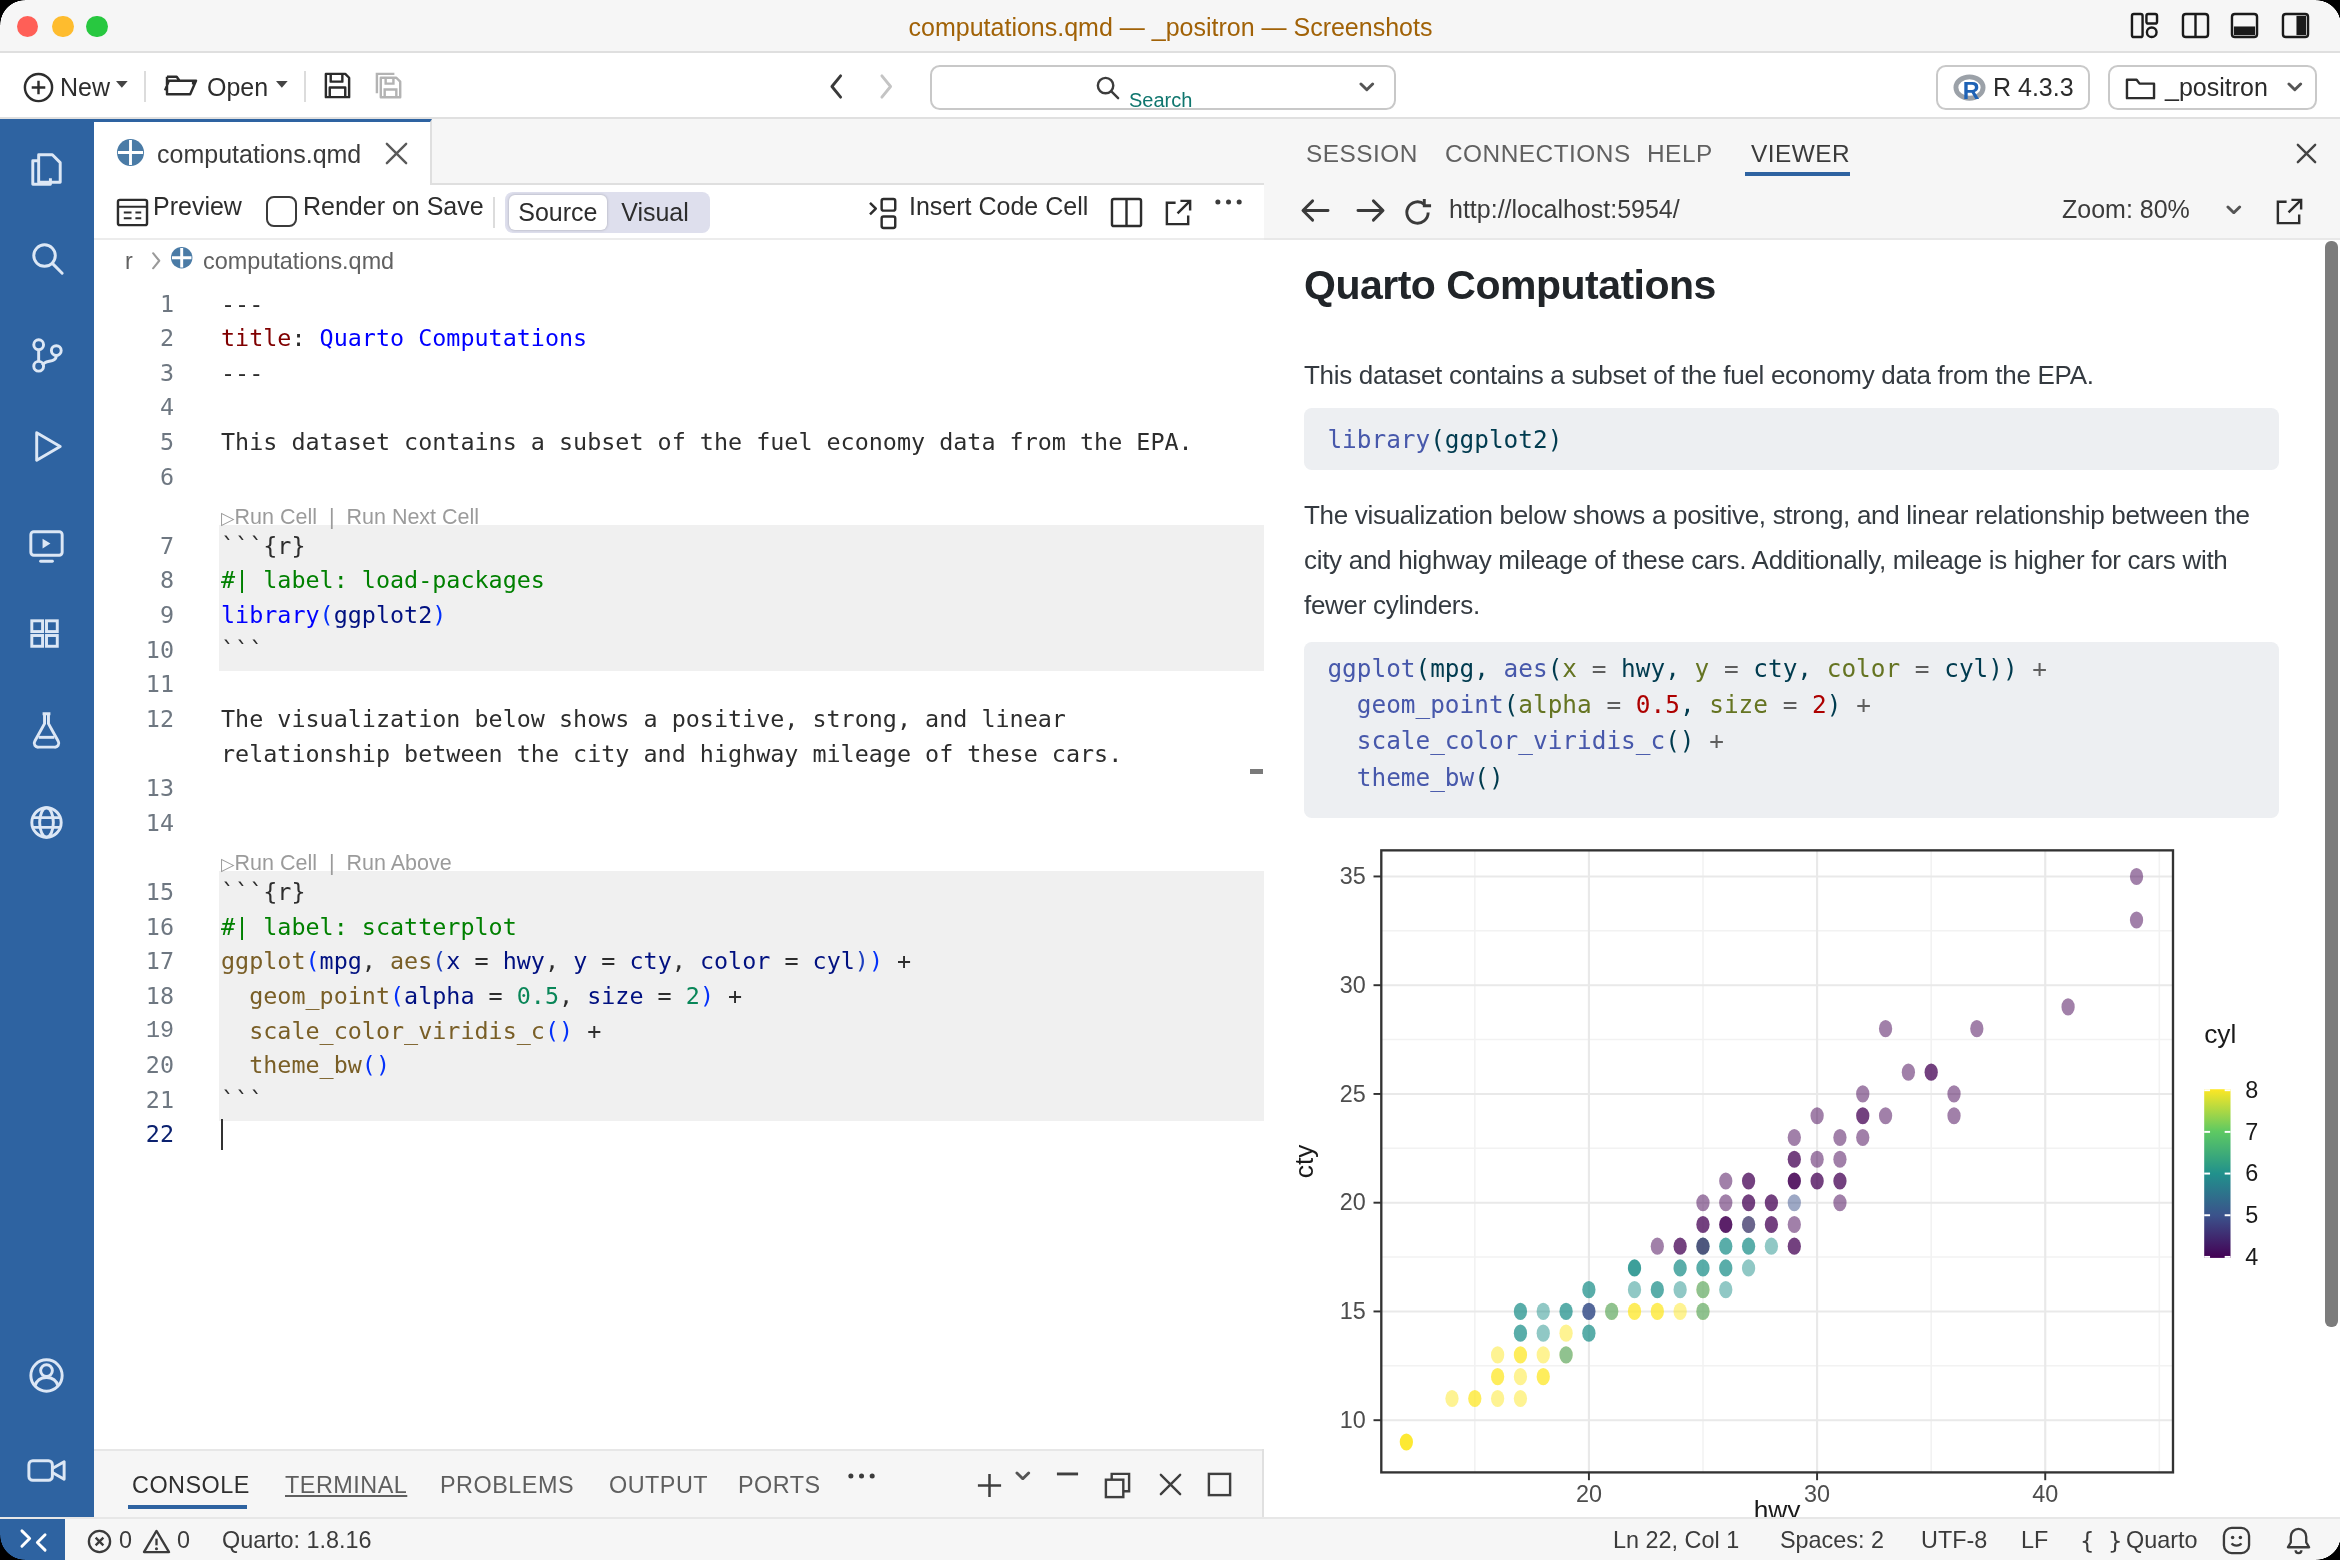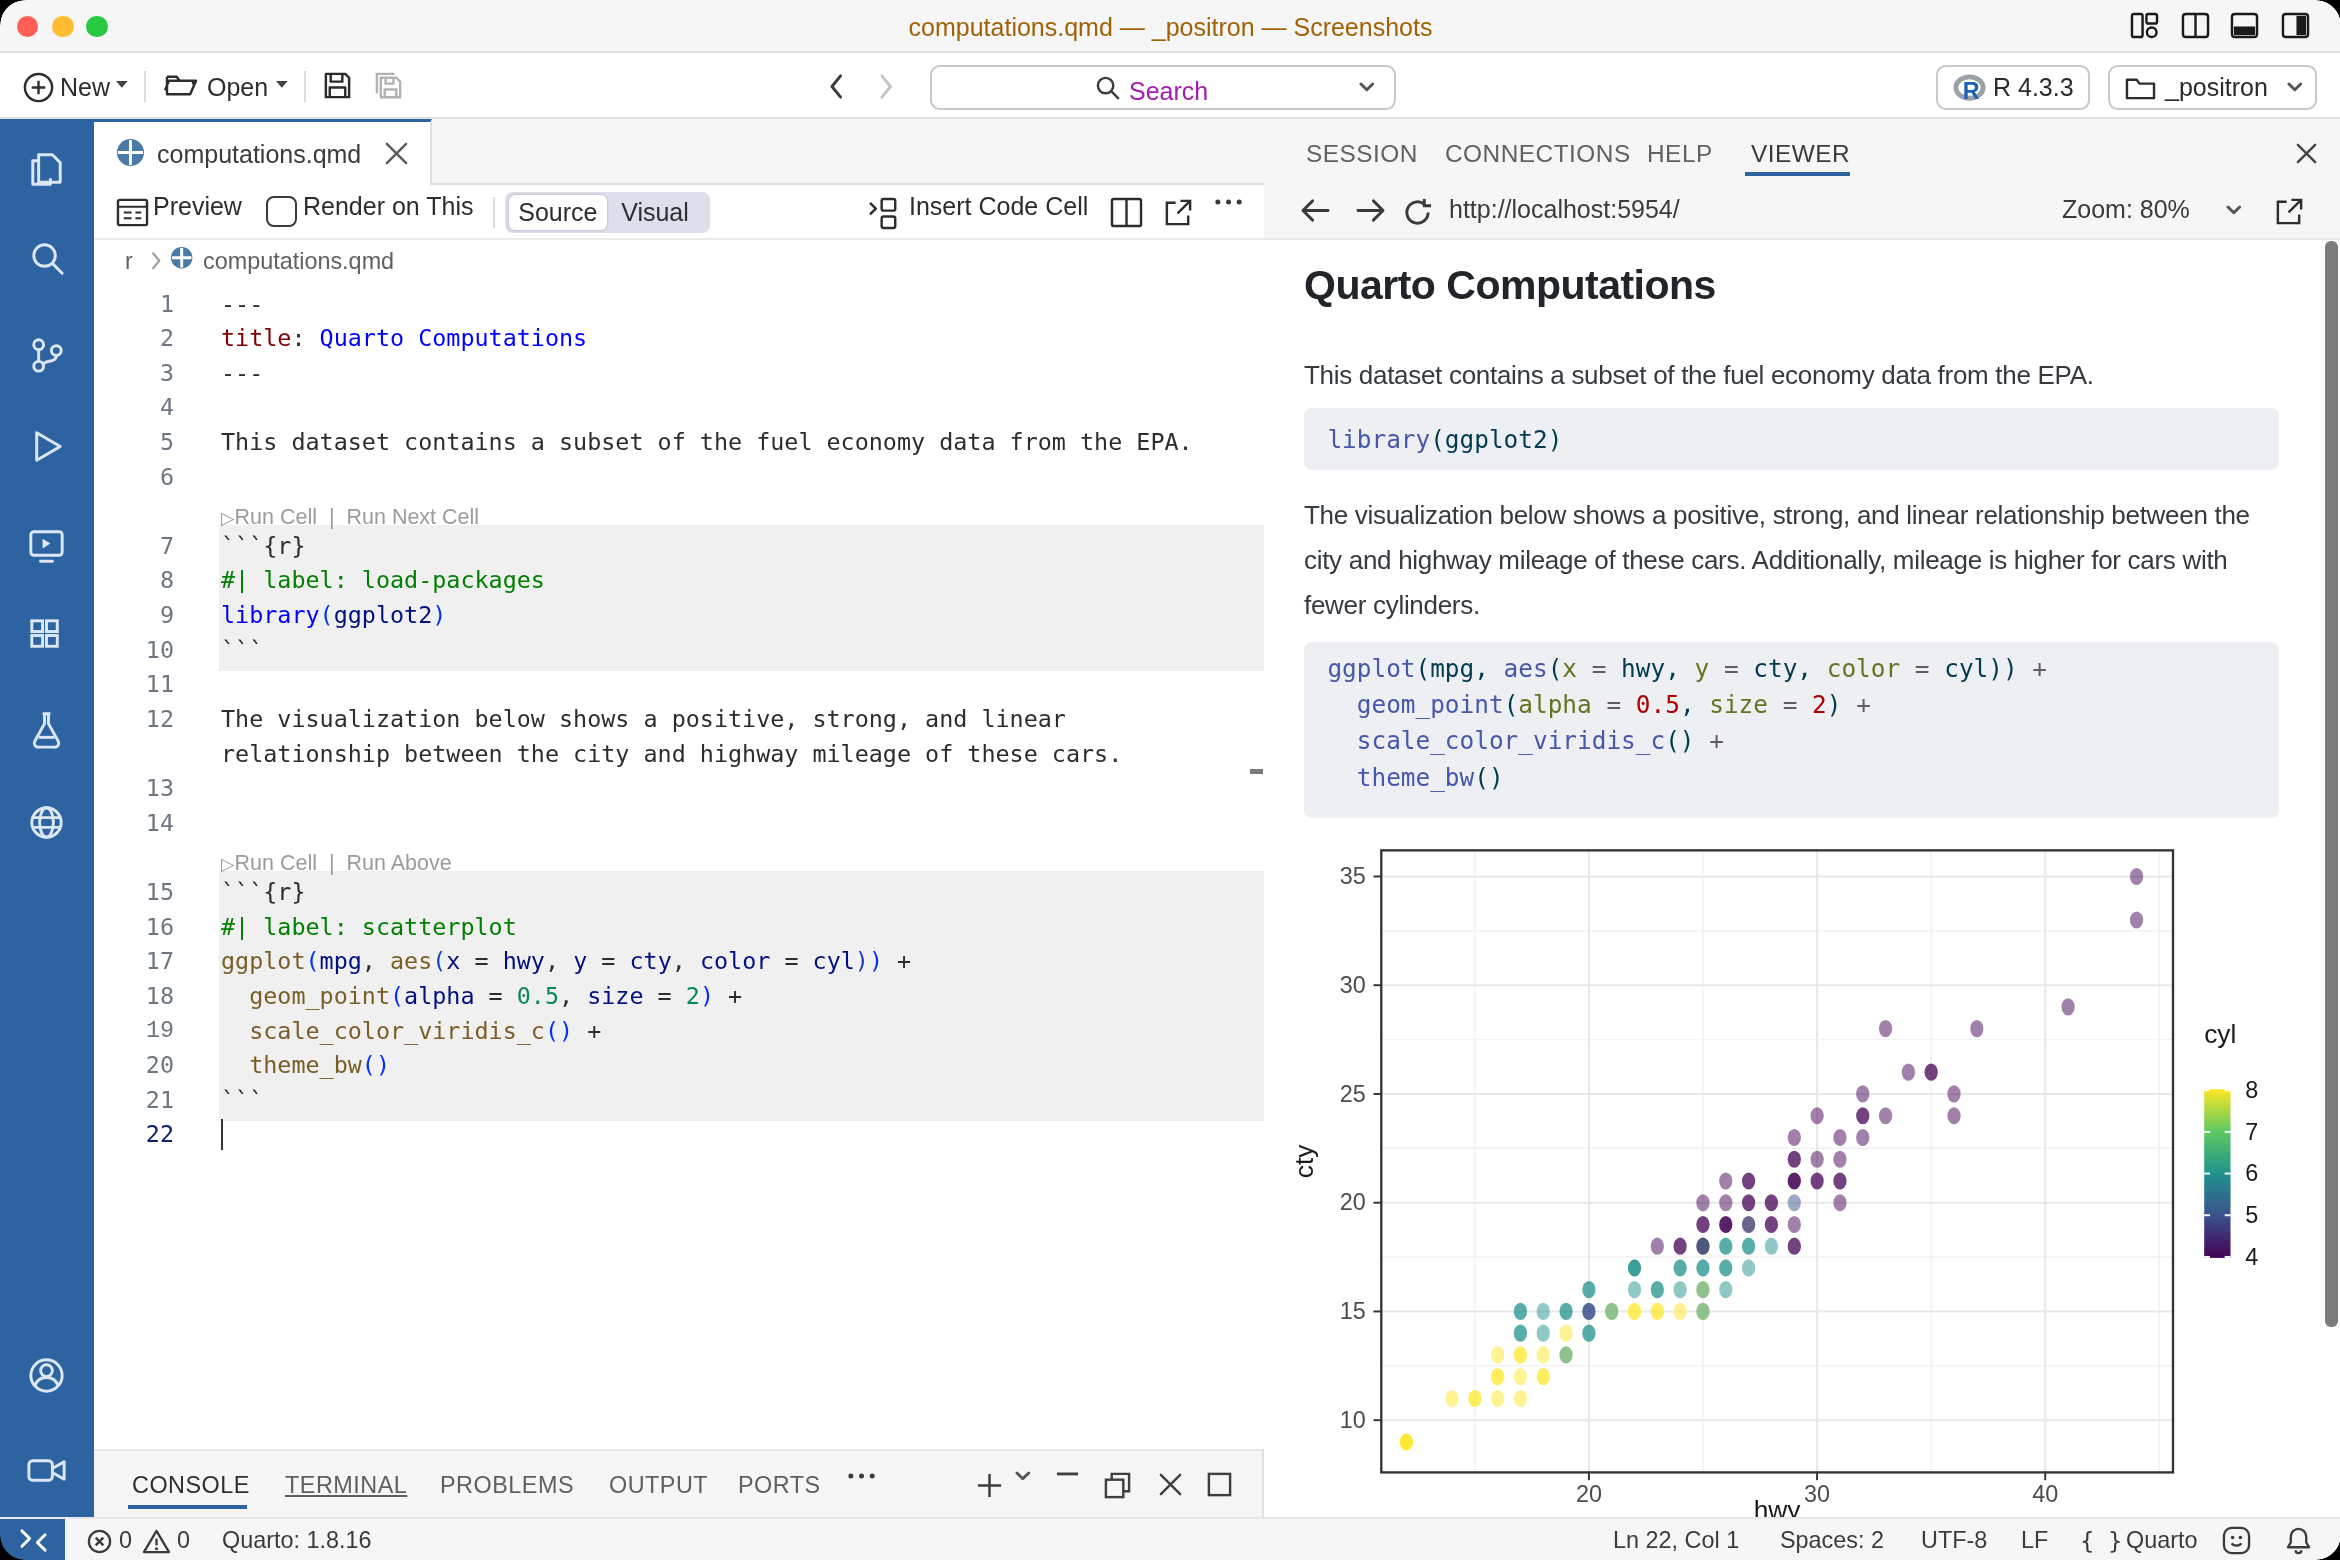--- a/index.html
+++ b/index.html
@@ -154,21 +154,21 @@
         <path d="M6 3 L15 14 L6 25" stroke="#c4c4c4" stroke-width="3" stroke-linecap="round" stroke-linejoin="round"></path>
       </svg>
     </span>
   <div id="search-box">
     <span class="abs" style="left:162px;top:7.8px" id="ic-mag">
         <svg width="27" height="27" viewBox="0 0 28 28" fill="none">
           <circle cx="12" cy="12" r="8" stroke="#3c3c3c" stroke-width="2.5"></circle>
           <path d="M18 18 L25 25" stroke="#3c3c3c" stroke-width="2.5" stroke-linecap="round"></path>
         </svg>
       </span>
-    <span style="position:absolute;left:197px;top:10px;font-size:25px;color:#a21caf">Search</span>
+    <span style="position:absolute;left:197px;top:22px;font-size:20px;color:#0f766e">Search</span>
     <span class="abs" style="left:427px;top:15.6px" id="ic-caret3">
         <svg width="15.6" height="9.8" viewBox="0 0 16 10" fill="none">
           <path d="M2 2 L8 8 L14 2" stroke="#555" stroke-width="3" stroke-linecap="round" stroke-linejoin="round"></path>
         </svg>
       </span>
   </div>
   <div class="pillbtn" style="left:1936px;width:154px">
     <span class="abs" style="left:13.7px;top:5.9px" id="ic-rlogo">
         <svg width="35" height="33" viewBox="0 0 36 34" fill="none">
           <ellipse cx="18" cy="15" rx="14" ry="11" stroke="#9ba1a8" stroke-width="5"></ellipse>
@@ -279,21 +279,21 @@
 
 <div class="abs" id="previewrow">
   <span class="abs" style="left:22.4px;top:11.7px" id="ic-preview">
       <svg width="33" height="31" viewBox="0 0 34 32" fill="none">
         <rect x="2" y="3" width="30" height="26" rx="2" stroke="#2d2d2d" stroke-width="2.5"></rect>
         <path d="M2 10 h30 M8 16 h8 M8 22 h8 M20 16 h6 M20 22 h6" stroke="#2d2d2d" stroke-width="2"></path>
       </svg>
     </span>
   <span class="pvtext" style="left:59px">Preview</span>
   <div class="abs" style="left:172px;top:10.7px;width:31px;height:31px;border:2.9px solid #3b3b3b;border-radius:7.8px;background:#fff"></div>
-  <span class="pvtext" style="left:209px">Render on This</span>
+  <span class="pvtext" style="left:209px">Render on Save</span>
   <span class="tbsep" style="left:399px;top:11.7px;height:31px"></span>
   <div id="toggle">
     <div id="toggle-source">Source</div>
     <div id="toggle-visual">Visual</div>
   </div>
   <span class="abs" style="left:774px;top:11.7px" id="ic-insertcell">
       <svg width="37" height="33" viewBox="0 0 38 34" fill="none">
         <path d="M2 6 l6 6 -6 6" stroke="#2d2d2d" stroke-width="2.5" stroke-linejoin="round"></path>
         <rect x="14" y="2" width="14" height="12" rx="2" stroke="#2d2d2d" stroke-width="2.5"></rect>
         <rect x="14" y="20" width="14" height="12" rx="2" stroke="#2d2d2d" stroke-width="2.5"></rect>

